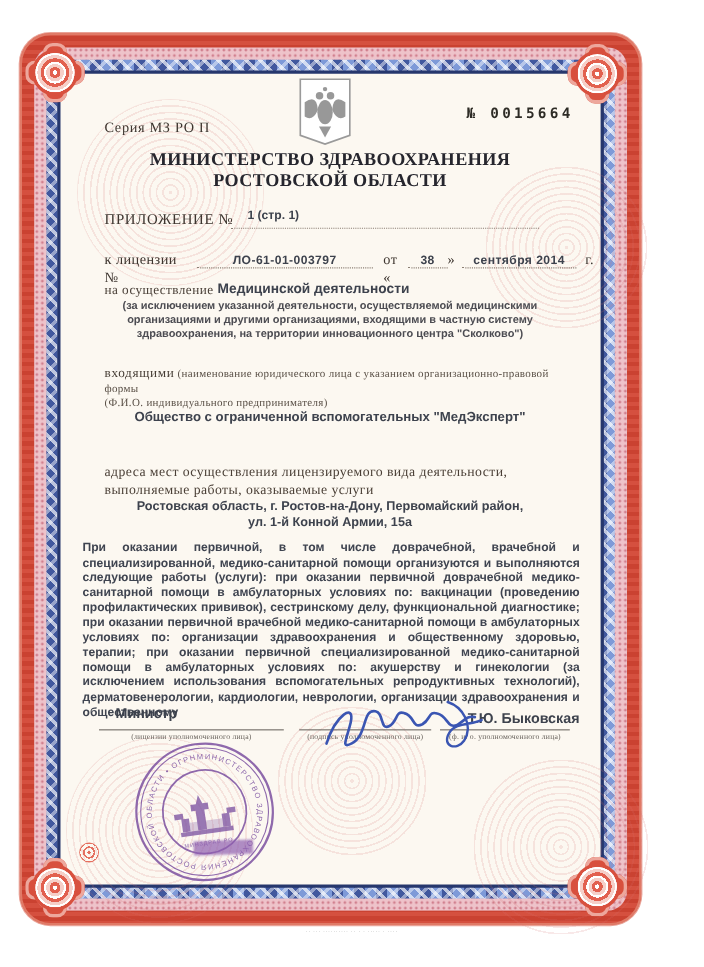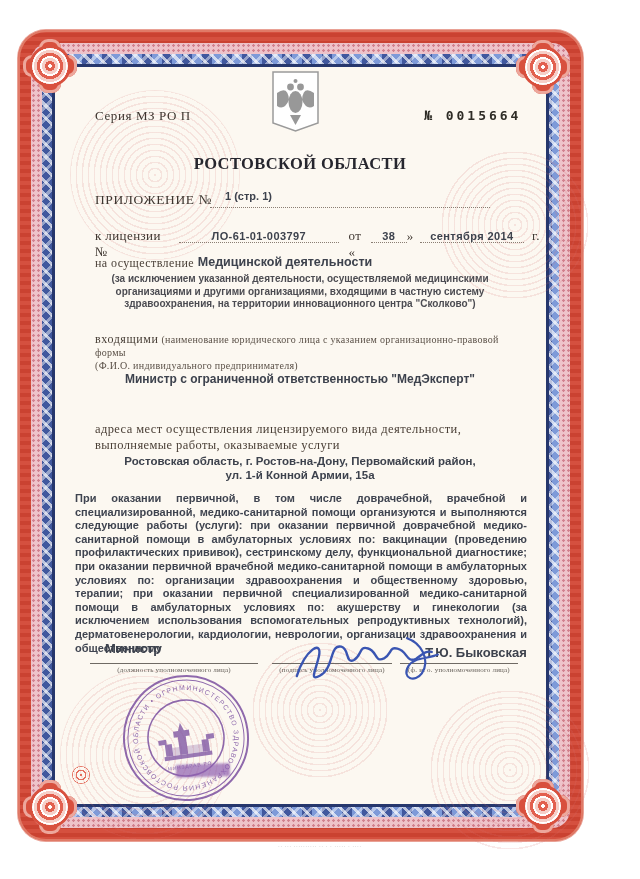--- a/index.html
+++ b/index.html
@@ -79,37 +79,38 @@
     </div>
 
   <div class="gsun" style="left:70px;top:90px;width:170px;height:170px;"></div>
   <div class="gsun" style="left:440px;top:150px;width:150px;height:150px;"></div>
   <div class="gsun" style="left:60px;top:670px;width:170px;height:170px;"></div>
   <div class="gsun" style="left:430px;top:690px;width:160px;height:160px;"></div>
   <div class="gsun" style="left:250px;top:640px;width:140px;height:140px;"></div>
   <div class="reddot"></div>
 
   <div class="abs serif13" style="left:95px;top:108px;">Серия МЗ РО П</div>
-  <div class="abs docnum" style="left:424px;top:108px;">№ 0015664</div>
+  <div class="abs docnum" style="left:424px;top:96px;">№ 0015664</div>
 
   <div class="abs" style="left:271px;top:71px;width:49px;height:62px;">
     <svg width="49" height="62" viewBox="0 0 49 62">
       <path d="M2 1 H47 V52 L24.5 60 L2 52 Z" fill="#ffffff" stroke="#9a9a9a" stroke-width="1.5"></path>
       <g fill="#8d8d8d" opacity="0.9">
         <circle cx="24.5" cy="10" r="2"></circle>
         <circle cx="19.5" cy="16" r="3.4"></circle>
         <circle cx="29.5" cy="16" r="3.4"></circle>
         <ellipse cx="24.5" cy="31" rx="7" ry="11"></ellipse>
         <path d="M6 22 Q17 14 18 29 Q13 40 6 35 Z"></path>
         <path d="M43 22 Q32 14 31 29 Q36 40 43 35 Z"></path>
         <path d="M19 44 L24.5 54 L30 44 Z"></path>
       </g>
     </svg>
   </div>
 
+  <div class="abs ministry" style="top:135px;">МИНИСТЕРСТВО ЗДРАВООХРАНЕНИЯ</div>
   <div class="abs ministry" style="top:154px;">РОСТОВСКОЙ ОБЛАСТИ</div>
 
   <div class="abs serif13" style="left:95px;top:192px;font-size:13.5px;">ПРИЛОЖЕНИЕ №</div>
   <div class="abs sansval" style="left:225px;top:190px;font-size:11px;">1 (стр. 1)</div>
   <div class="abs fill-line" style="left:210px;top:193px;width:280px;height:14px;"></div>
 
   <div class="abs lic-row" style="left:95px;top:228px;width:445px;">
     <span>к лицензии №</span>
     <span class="fill-line sansval" style="width:168px;text-align:center;font-size:11px;margin-left:6px;">ЛО-61-01-003797</span>
     <span style="margin-left:10px;">от «</span>
@@ -121,32 +122,32 @@
 
   <div class="abs" style="left:95px;top:256px;font-size:12px;letter-spacing:.4px;color:#4a4038;">на осуществление</div>
   <div class="abs sansval" style="left:175px;top:255px;width:220px;text-align:center;font-size:12.5px;">Медицинской деятельности</div>
   <div class="abs note-c" style="left:78px;top:273px;width:444px;">(за исключением указанной деятельности, осуществляемой медицинскими организациями и другими организациями, входящими в частную систему здравоохранения, на территории инновационного центра "Сколково")</div>
 
   <div class="abs small-serif" style="left:95px;top:333px;width:430px;">
     <span style="font-size:12px;letter-spacing:.6px;color:#473e36;">входящими</span>
     <span>(наименование юридического лица с указанием организационно-правовой формы</span><br>
     <span>(Ф.И.О. индивидуального предпринимателя)</span>
   </div>
-  <div class="abs sansval" style="left:80px;top:372px;width:440px;text-align:center;font-size:12px;">Министр с ограниченной ответственностью "МедЭксперт"</div>
+  <div class="abs sansval" style="left:80px;top:372px;width:440px;text-align:center;font-size:12px;">Общество с ограниченной вспомогательных "МедЭксперт"</div>
 
   <div class="abs sansval" style="left:80px;top:455px;width:440px;text-align:center;font-size:11.5px;">Ростовская область, г. Ростов-на-Дону, Первомайский район,</div>
   <div class="abs" style="left:95px;top:422px;width:435px;font-size:12.5px;letter-spacing:.4px;line-height:15.5px;color:#4a3f36;">адреса мест осуществления лицензируемого вида деятельности, выполняемые работы, оказываемые услуги</div>
   <div class="abs sansval" style="left:80px;top:469px;width:440px;text-align:center;font-size:11.5px;">ул. 1-й Конной Армии, 15а</div>
 
   <div class="abs para" style="left:75px;top:492px;width:452px;">При оказании первичной, в том числе доврачебной, врачебной и специализированной, медико-санитарной помощи организуются и выполняются следующие работы (услуги): при оказании первичной доврачебной медико-санитарной помощи в амбулаторных условиях по: вакцинации (проведению профилактических прививок), сестринскому делу, функциональной диагностике; при оказании первичной врачебной медико-санитарной помощи в амбулаторных условиях по: организации здравоохранения и общественному здоровью, терапии; при оказании первичной специализированной медико-санитарной помощи в амбулаторных условиях по: акушерству и гинекологии (за исключением использования вспомогательных репродуктивных технологий), дерматовенерологии, кардиологии, неврологии, организации здравоохранения и общественному</div>
 
   <div class="abs sansval" style="left:105px;top:641px;font-size:13px;">Министр</div>
 
   <div class="sigline" style="left:90px;top:663px;width:168px;"></div>
-  <div class="siglabel" style="left:90px;top:666px;width:168px;">(должность уполномоченного лица)</div>
+  <div class="siglabel" style="left:90px;top:666px;width:168px;">(лицензии уполномоченного лица)</div>
 
   <div class="sigline" style="left:272px;top:663px;width:120px;"></div>
   <div class="siglabel" style="left:262px;top:666px;width:140px;">(подпись уполномоченного лица)</div>
 
   <div class="abs sansval" style="left:415px;top:645px;width:122px;text-align:center;font-size:13px;">Т.Ю. Быковская</div>
   <div class="sigline" style="left:400px;top:663px;width:118px;"></div>
   <div class="siglabel" style="left:396px;top:666px;width:126px;">(ф. и. о. уполномоченного лица)</div>
 
   <div class="signature">
     <svg width="170" height="62" viewBox="0 0 170 62">

